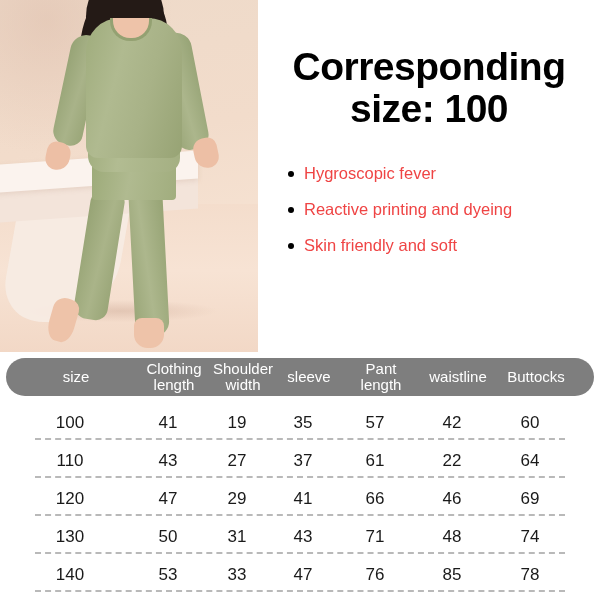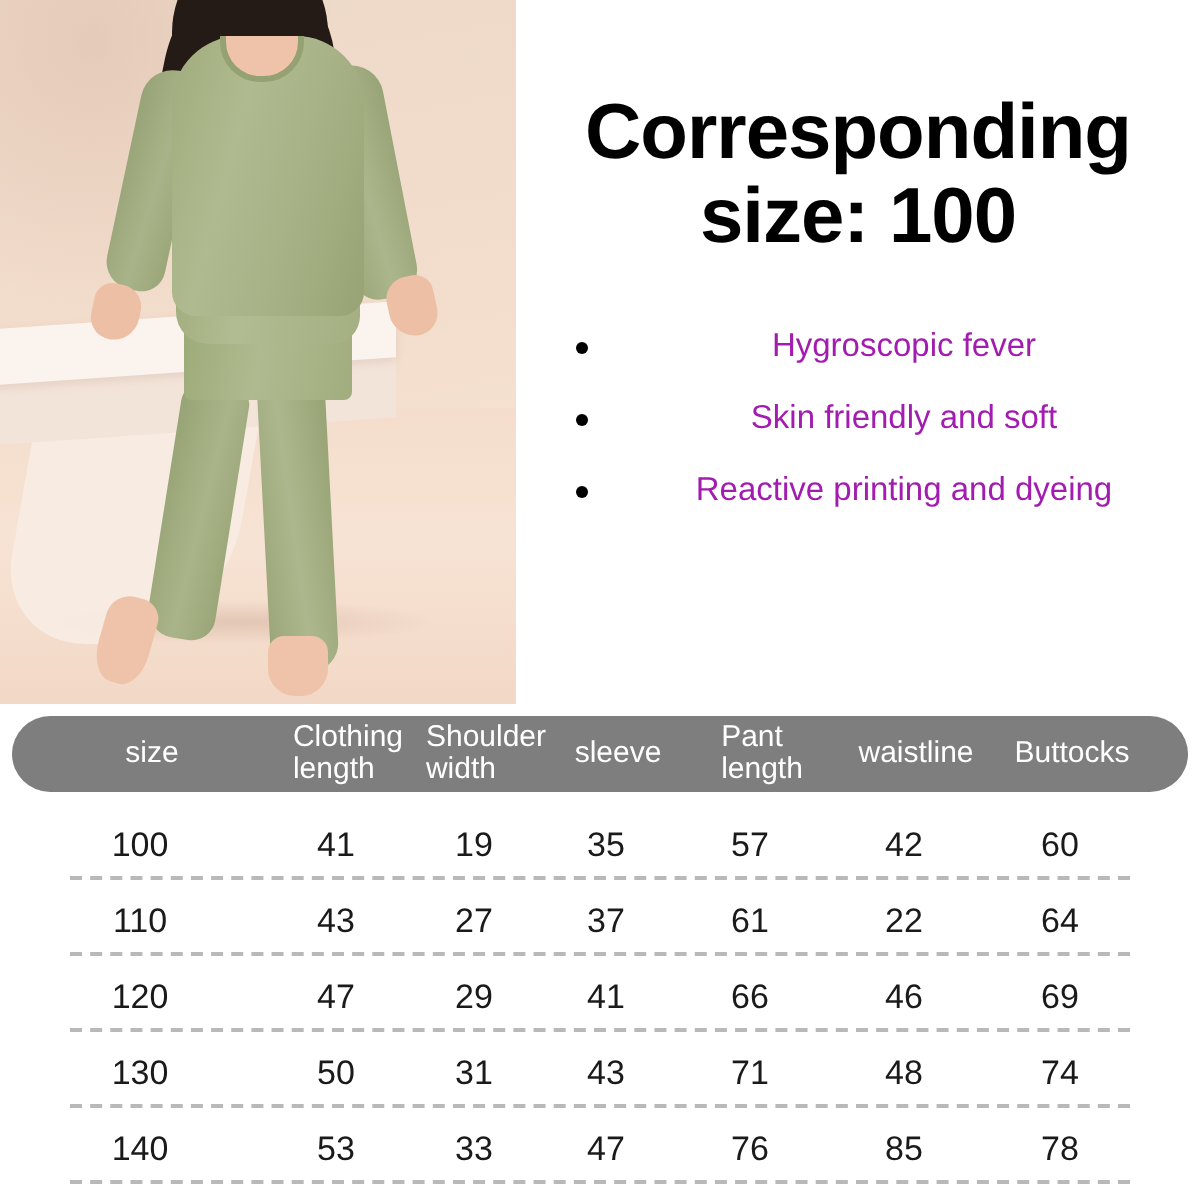--- a/index.html
+++ b/index.html
@@ -228,25 +228,24 @@
     letter-spacing: -0.5px;
   }
   .feature-list {
     list-style: none;
     margin: 0;
     padding: 34px 0 0 46px;
   }
   .feature-list li {
     position: relative;
     font-size: 16.5px;
-    color: #a21caf;
+    color: #ef4444;
     margin-bottom: 16px;
     line-height: 1.2;
     white-space: nowrap;
-    text-align: center;
   }
   .bullet-dot {
     position: absolute;
     left: -16px;
     top: 7px;
     width: 6px;
     height: 6px;
     background: #000000;
     border-radius: 50%;
   }
@@ -264,21 +263,21 @@
     position: absolute;
     left: 6px;
     top: 6px;
     width: 588px;
     height: 38px;
     background: #7e7e7e;
     border-radius: 19px;
   }
   .cell {
     position: absolute;
-    text-align: left;
+    text-align: center;
     transform: translateX(-50%);
   }
   .table-header .cell {
     color: #ffffff;
     font-size: 15px;
     line-height: 1.06;
     top: 50%;
     transform: translate(-50%, -50%);
     white-space: pre-line;
   }
@@ -339,25 +338,25 @@
 
   <div class="info-panel">
     <h1 class="headline">Corresponding size: 100</h1>
     <ul class="feature-list">
       <li>
         <span class="bullet-dot"></span>
         <span>Hygroscopic fever</span>
       </li>
       <li>
         <span class="bullet-dot"></span>
-        <span>Skin friendly and soft</span>
+        <span>Reactive printing and dyeing</span>
       </li>
       <li>
         <span class="bullet-dot"></span>
-        <span>Reactive printing and dyeing</span>
+        <span>Skin friendly and soft</span>
       </li>
     </ul>
   </div>
 </div>
 
 <div class="size-table">
   <div class="table-header">
     <span class="cell" style="left:70px">size</span>
     <span class="cell" style="left:168px">Clothing
 length</span>

